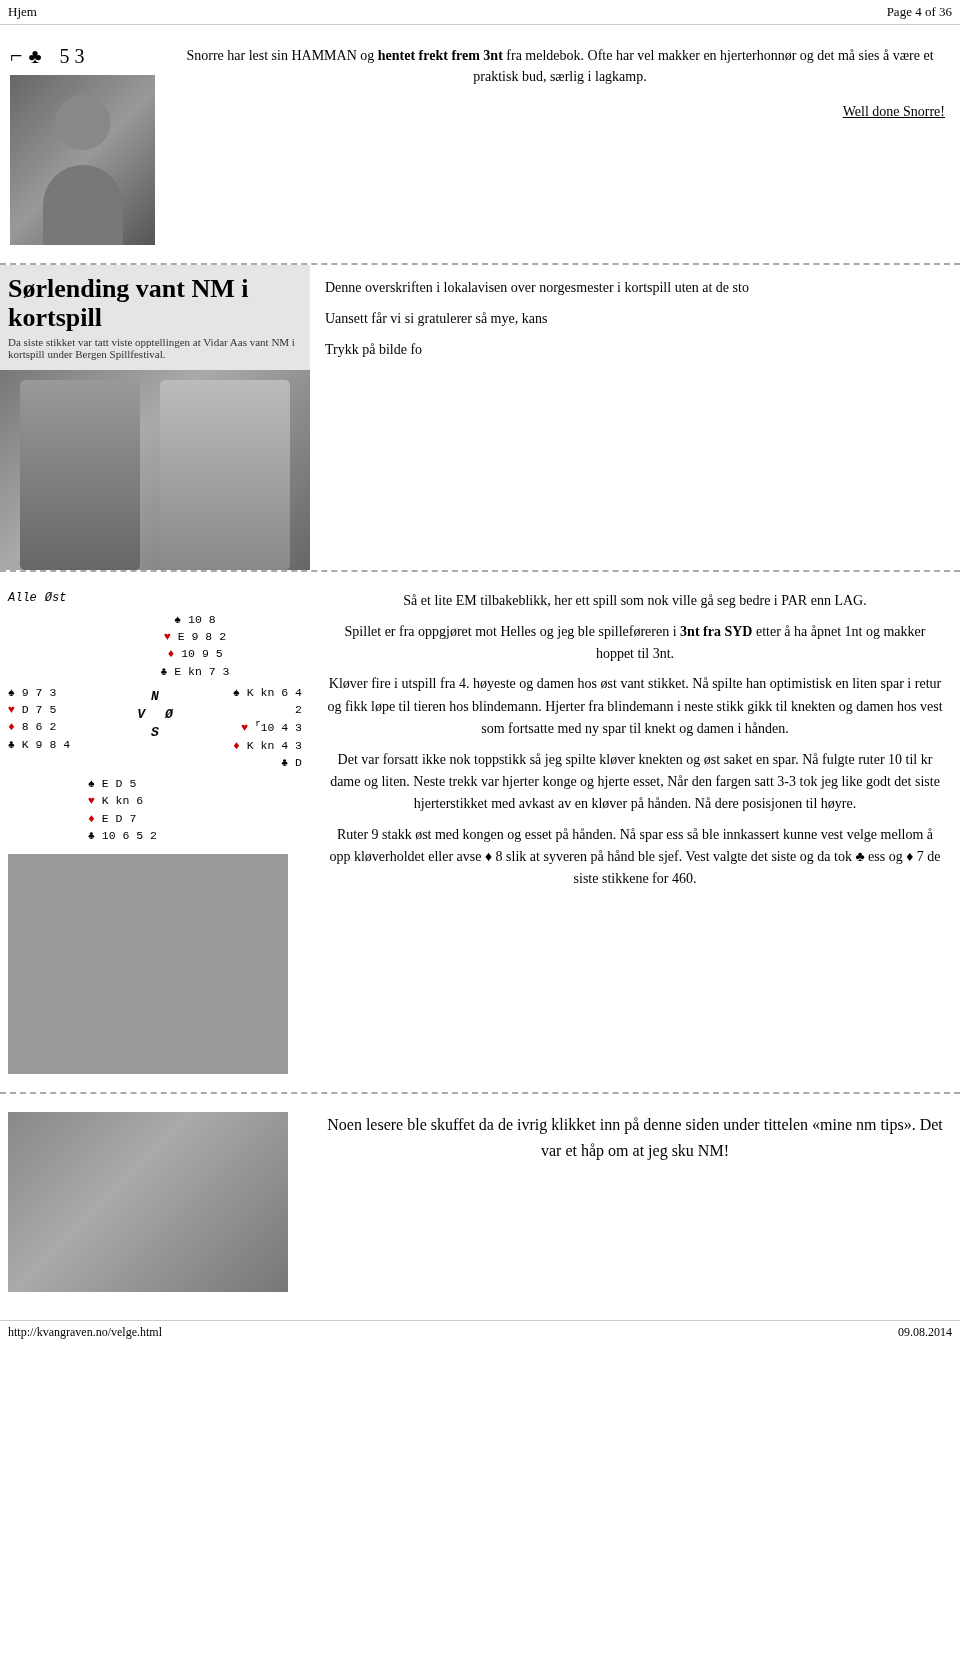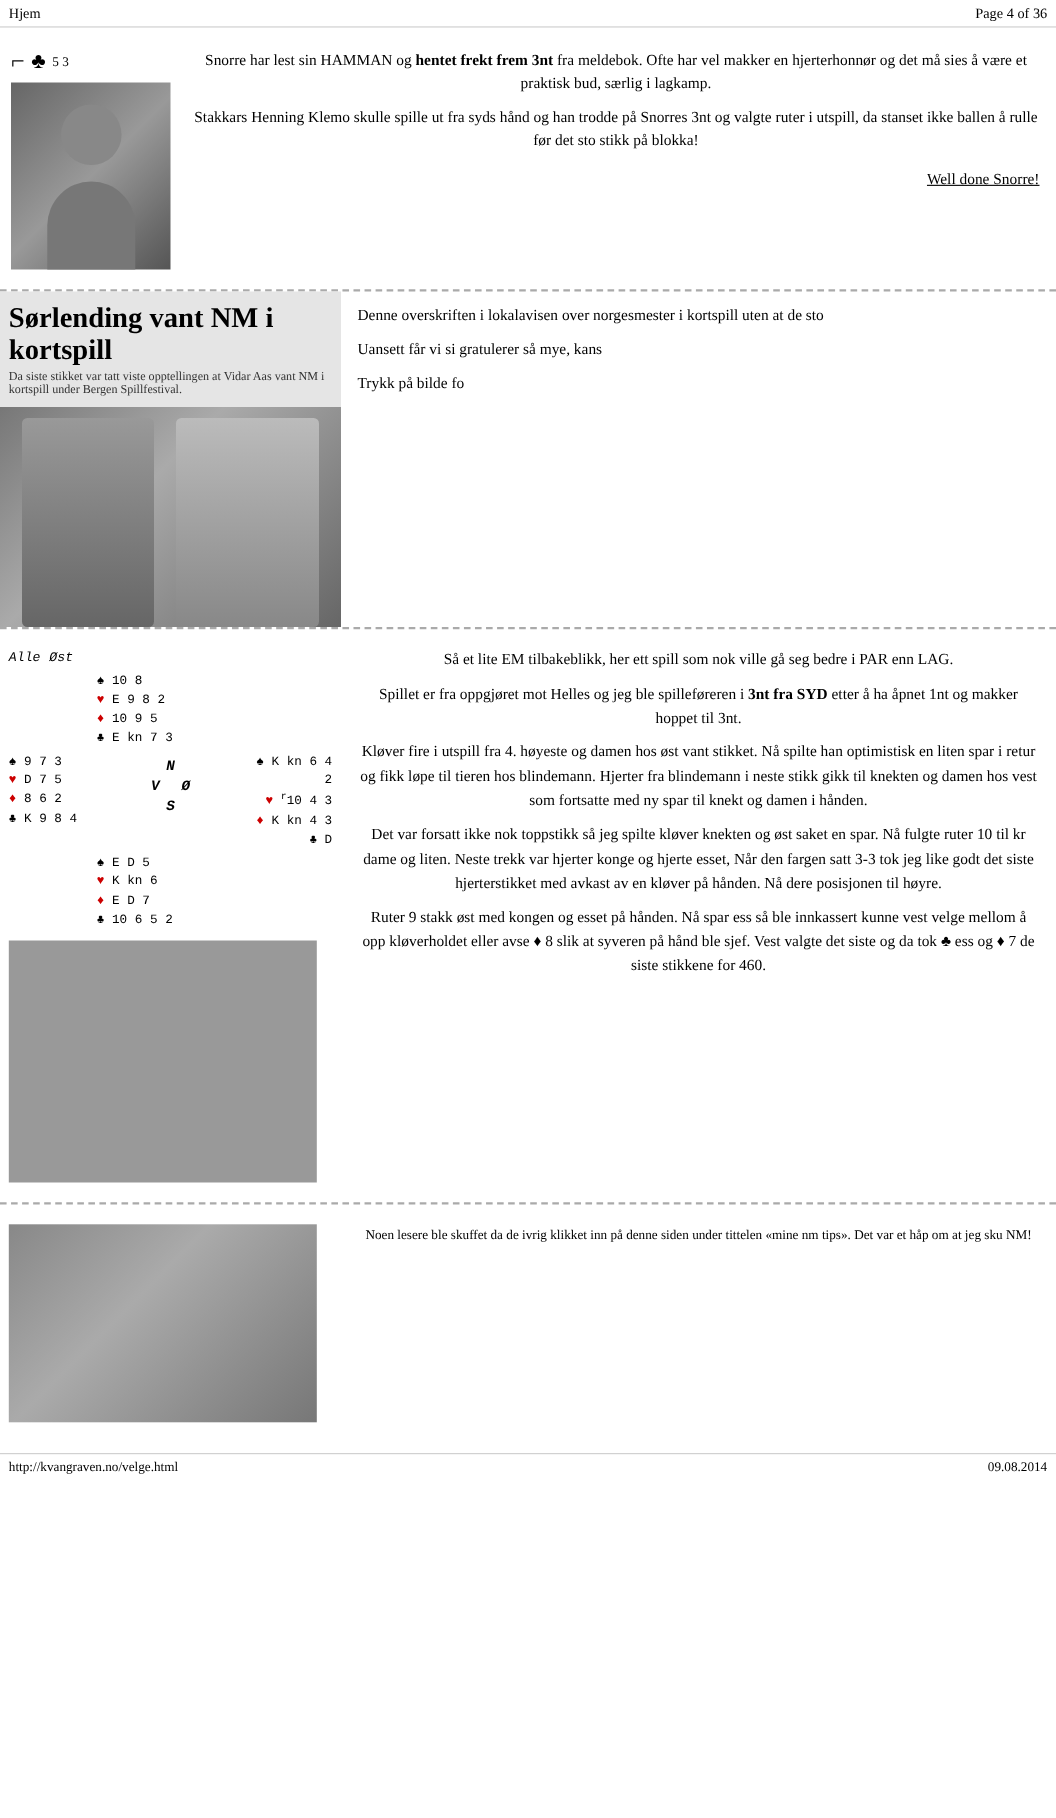--- a/index.html
+++ b/index.html
@@ -49,22 +49,23 @@
       font-size: 22px;
       color: #000;
     }
 
     .club-suit {
       color: #000;
       font-size: 20px;
     }
 
     .card-numbers {
-      font-size: 12px;
+      font-size: 20px;
       color: #000;
+      margin-left: 12px;
     }
 
     .person-placeholder {
       width: 145px;
       height: 170px;
       background: linear-gradient(135deg, #666 0%, #999 50%, #555 100%);
       position: relative;
     }
 
     .person-placeholder::after {
@@ -276,21 +277,21 @@
     .bottom-photo {
       width: 280px;
       height: 180px;
       background: linear-gradient(135deg, #777 0%, #aaa 40%, #888 100%);
       margin: 8px;
     }
 
     .bottom-right {
       flex: 1;
       padding: 8px 15px;
-      font-size: 12px;
+      font-size: 16px;
       line-height: 1.6;
     }
 
     .bottom-right p {
       margin-bottom: 8px;
       text-align: center;
     }
 
     
     .footer-bar {
@@ -327,21 +328,20 @@
       <span class="card-bracket">⌐</span>
       <span class="club-suit">♣</span>
       <span class="card-numbers">5 3</span>
     </div>
     <div class="person-placeholder"></div>
   </div>
   <div class="top-right-text">
     <p>
       <span>Snorre har lest sin HAMMAN og </span><span style="font-weight:bold;">hentet frekt frem 3nt</span><span> fra meldebok. Ofte har vel makker en hjerterhonnør og det må sies å være et praktisk bud, særlig i lagkamp.</span>
     </p>
-    <p>Stakkars Henning Klemo skulle spille ut fra syds hånd og han trodde på Snorres 3nt og valgte ruter i utspill, da stanset ikke ballen å rulle før det sto stikk på blokka!</p>
     <div class="well-done">
       <p>Well done Snorre!</p>
     </div>
   </div>
 </div>
 
 <div class="nm-section">
   <div class="nm-left">
     <div class="nm-headline">
       <div class="nm-headline-title">Sørlending vant NM i kortspill</div>
@@ -365,21 +365,21 @@
     <div class="bridge-diagram">
       <div style="display:flex; gap:8px; margin-bottom:4px;">
         <div>
           <span style="font-style:italic;margin-top:32px;">Alle</span>
         </div>
         <div>
           <span style="font-style:italic;">Øst</span>
         </div>
       </div>
 
-      <div class="bridge-north" style="padding-left:80px; text-align:left;">
+      <div class="bridge-north" style="padding-left:80px; text-align:center;">
         <div class="bridge-line"><span class="suit-spade">♠</span> 10 8</div>
         <div class="bridge-line"><span class="suit-heart" style="color:#cc0000;">♥</span> E 9 8 2</div>
         <div class="bridge-line"><span class="suit-diamond" style="color:#cc0000;">♦</span> 10 9 5</div>
         <div class="bridge-line"><span class="suit-club">♣</span> E kn 7 3</div>
       </div>
 
       <div class="bridge-middle" style="margin: 4px 0; align-items: flex-start;">
 
         <div class="bridge-west">
           <div class="bridge-line"><span class="suit-spade">♠</span> 9 7 3</div>

